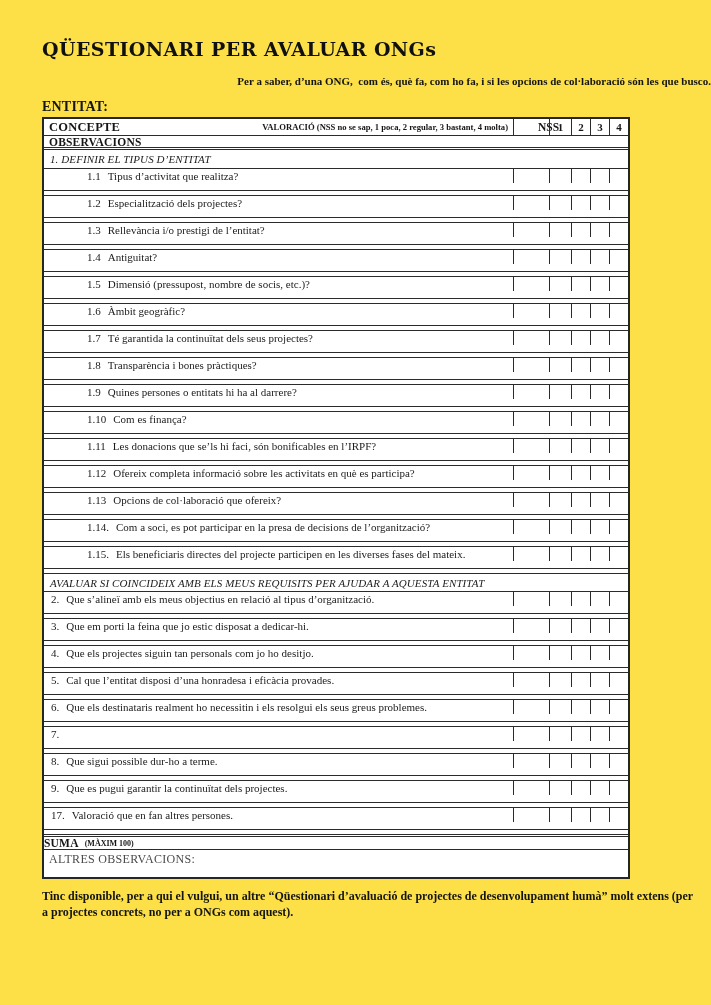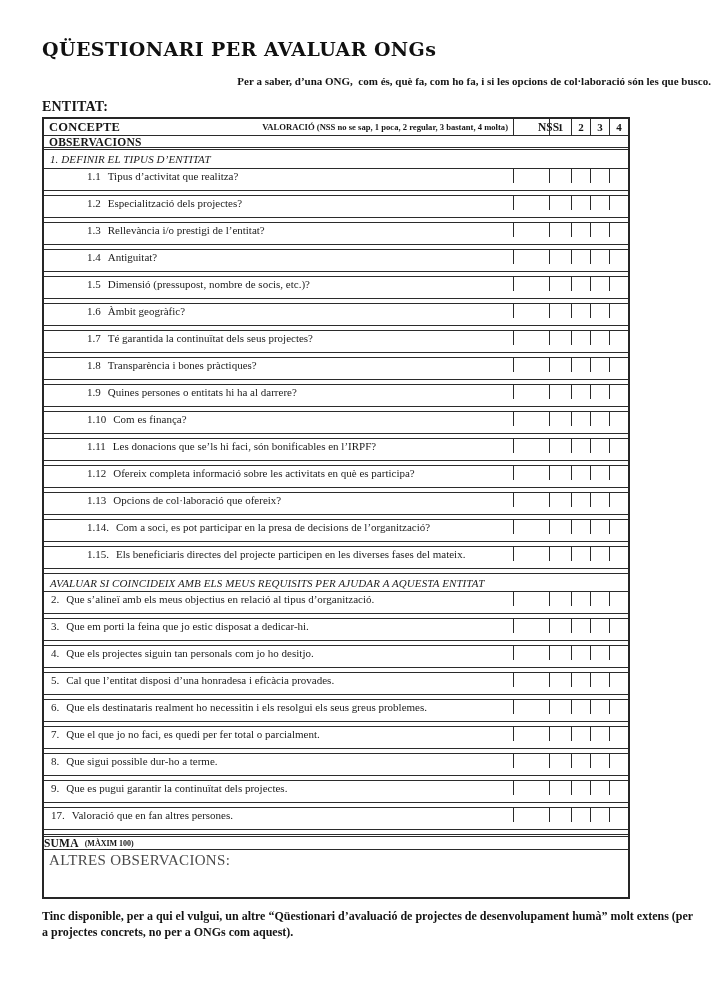--- a/index.html
+++ b/index.html
@@ -1,19 +1,19 @@
 <!DOCTYPE html>
 <html><head>
 <meta charset="utf-8">
 <style>
   html,body{margin:0;padding:0;background:#888;}
   .page{
     position:relative;
     width:711px;height:1005px;
-    background:#ffffff;
+    background:#fde047;
     font-family:"Liberation Serif","DejaVu Serif",serif;
     color:#161616;
     overflow:hidden;
     box-sizing:border-box;
     padding:38px 0 0 42px;
   }
   .page-title{
     margin:0;
     font-family:"DejaVu Serif","Liberation Serif",serif;
     font-weight:bold;
@@ -79,22 +79,22 @@
   .q-label.indent{padding-left:43px;}
   .q-num{margin-right:7px;}
   .ratecell{background:#fff;}
   .obs-blank{height:8px;border-bottom:1px solid #2b2b2b;}
   .spacer{height:4px;}
   
   .suma-row{height:15px;border-top:3px double #2b2b2b;align-items:center;}
   .suma-label{font-weight:bold;font-size:11.5px;letter-spacing:0.2px;}
   .suma-note{font-weight:bold;font-size:8px;margin-left:6px;}
   .suma-fill{flex:1;}
-  .altres-row{height:48px;border-top:1px solid #2b2b2b;padding:2px 5px;
-    font-size:15px;color:#4a4a4a;letter-spacing:0.3px;}
+  .altres-row{height:28px;border-top:1px solid #2b2b2b;padding:2px 5px;
+    font-size:12px;color:#4a4a4a;letter-spacing:0.3px;}
   
   .footer-note{
     margin:9px 8px 0 0;width:652px;
     font-weight:bold;font-size:12px;line-height:16px;color:#141414;
   }
 </style>
 </head>
 <body>
 
 <div class="page">
@@ -425,21 +425,20 @@
       <div class="cell rc ratecell"></div>
       <div class="cell rc ratecell"></div>
     </div>
     <div class="row obs-blank"></div>
     <div class="row spacer"></div>
   </div>
         <div>
     <div class="row q-row">
       <div class="cell concept q-label">
         <span class="q-num">7.</span>
-        <span class="q-text">Que el que jo no faci, es quedi per fer total o parcialment.</span>
       </div>
       <div class="cell rc nss ratecell"></div>
       <div class="cell rc c1 ratecell"></div>
       <div class="cell rc ratecell"></div>
       <div class="cell rc ratecell"></div>
       <div class="cell rc ratecell"></div>
     </div>
     <div class="row obs-blank"></div>
     <div class="row spacer"></div>
   </div>

